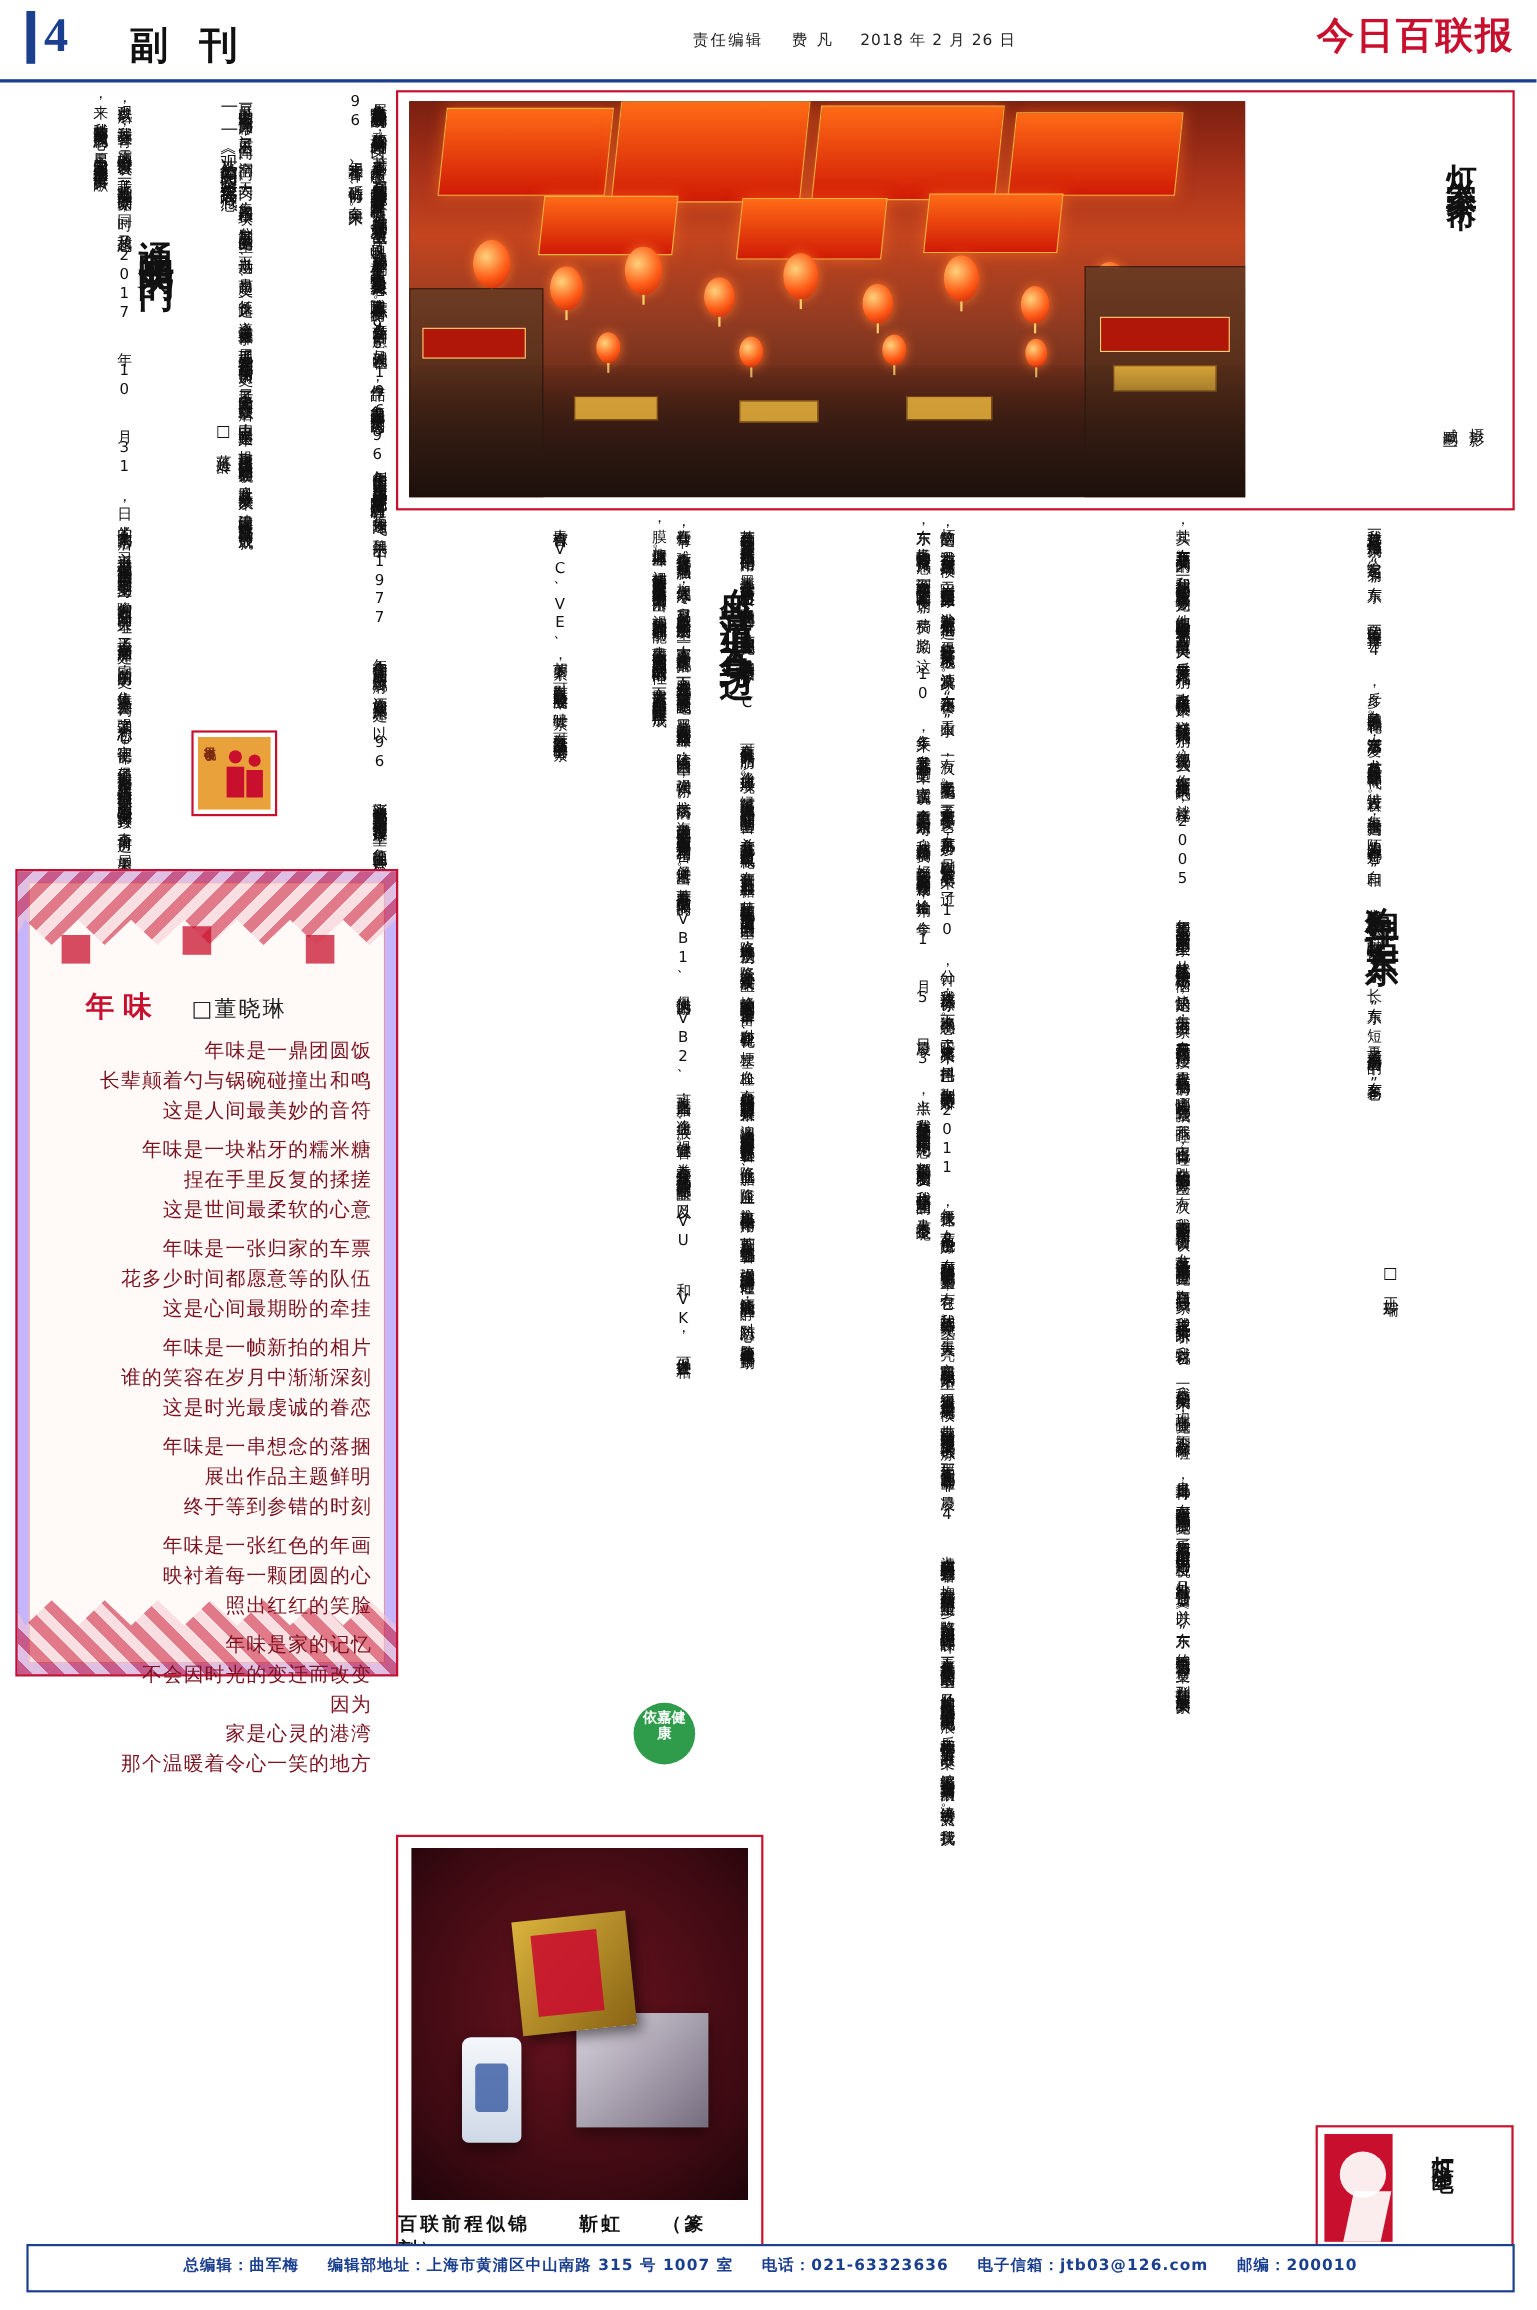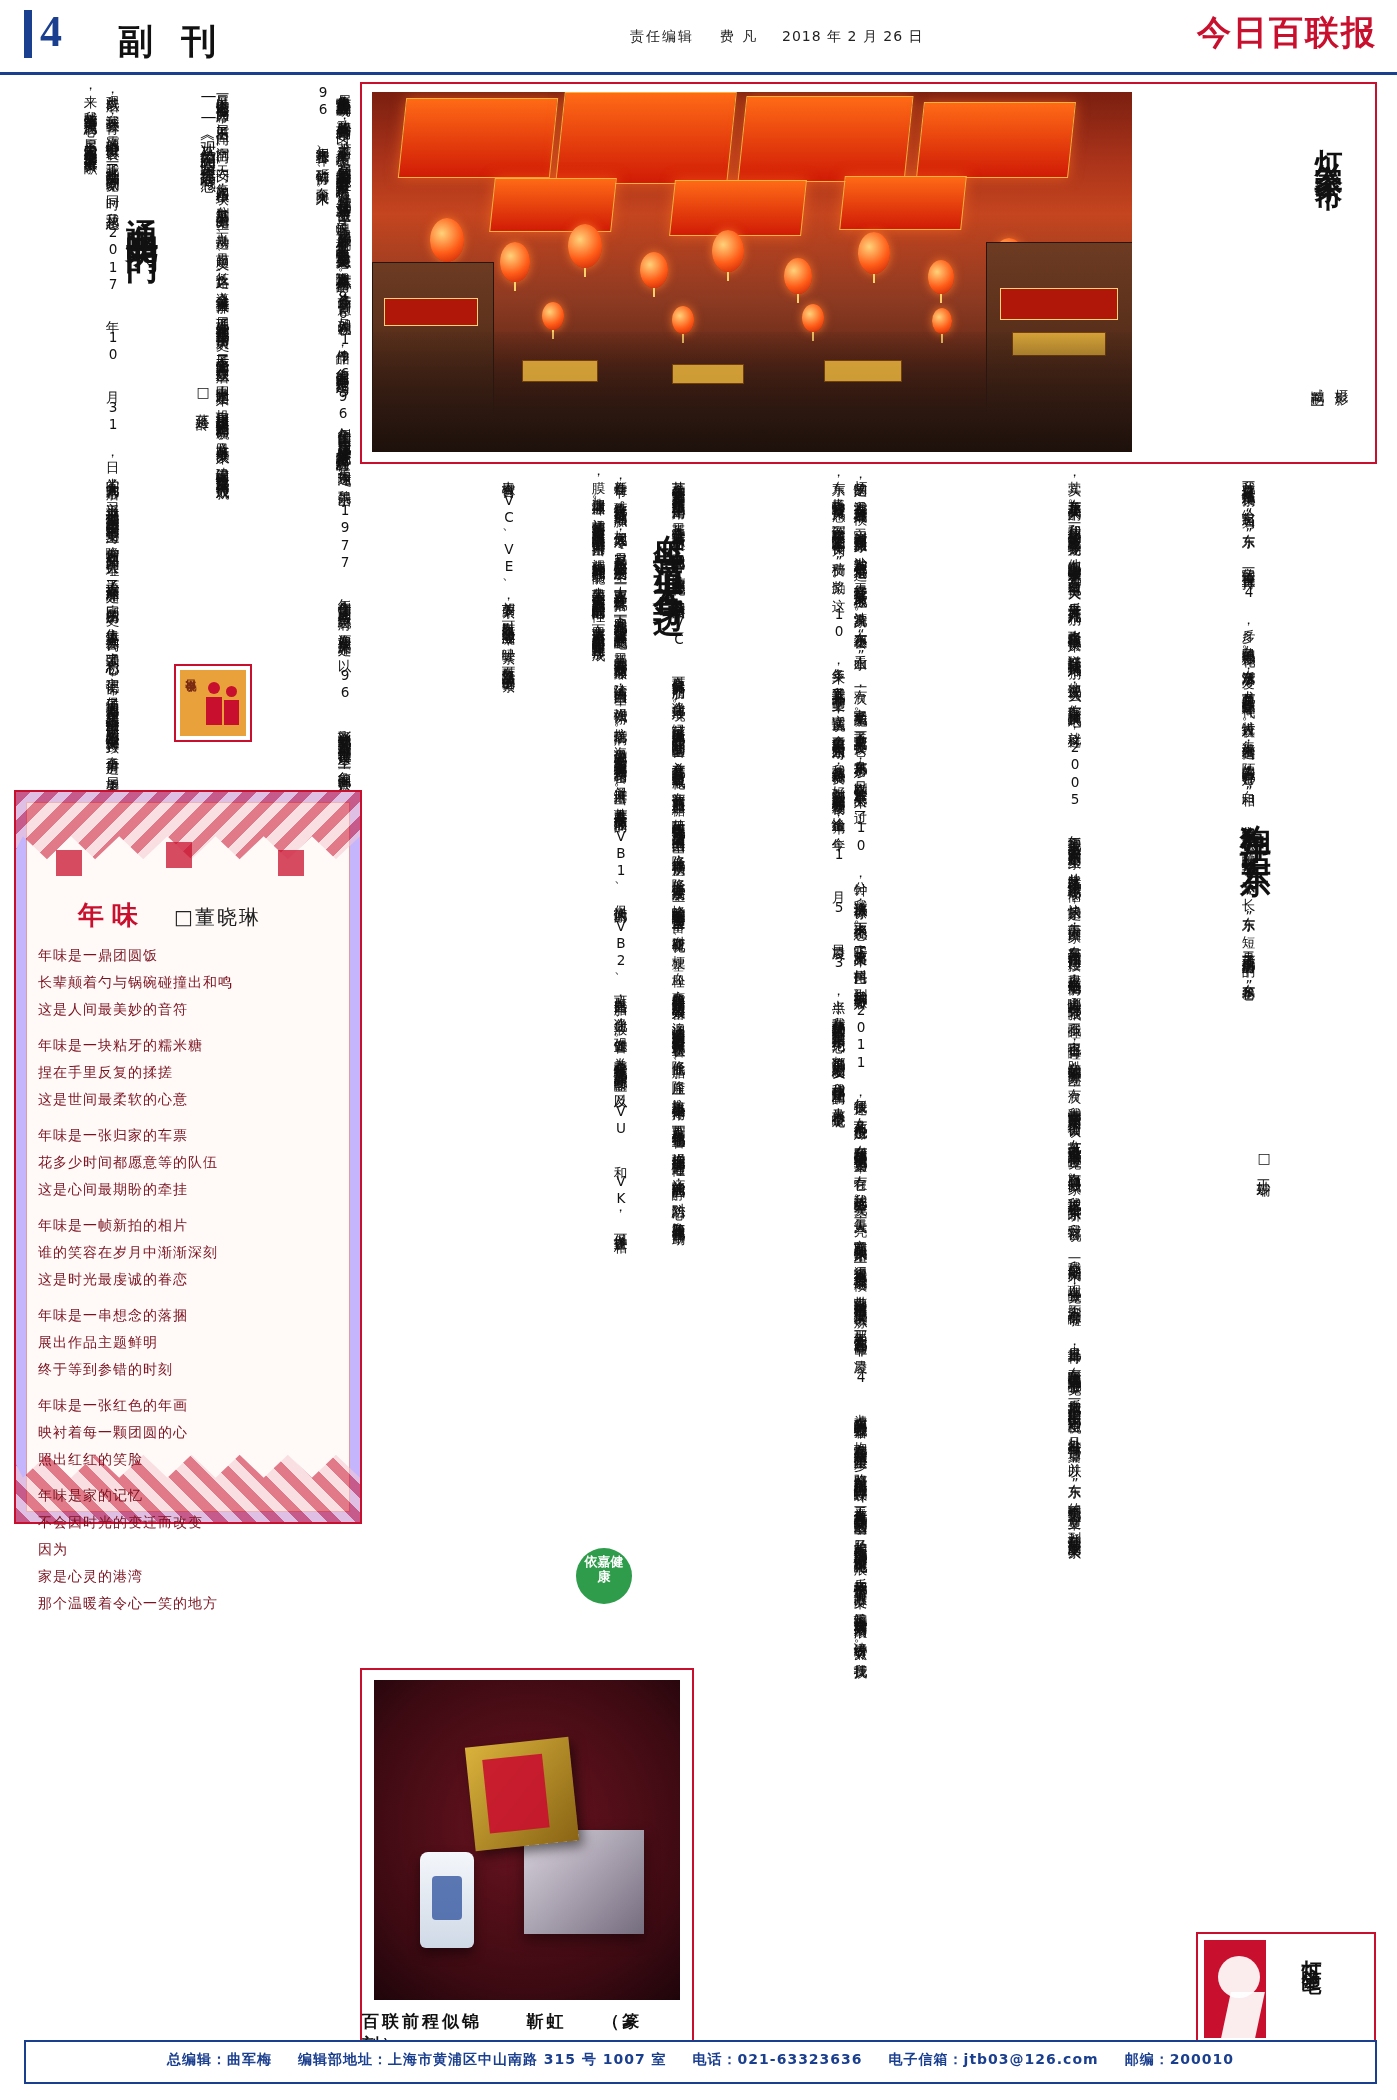--- a/index.html
+++ b/index.html
@@ -222,23 +222,23 @@
     font-size:26px;font-weight:bold;color:#c8102e;letter-spacing:8px;
     font-family:"DejaVu Sans", sans-serif;
   }
   .poem-author{
     position:absolute;left:158px;top:112px;
     font-size:20px;color:#222;letter-spacing:2px;
     font-family:"DejaVu Sans", sans-serif;
   }
   .poem-lines{
     position:absolute;left:22px;top:150px;width:300px;
-    text-align:left;
-    font-family:"DejaVu Sans", sans-serif;
-    font-size:14px;line-height:27px;color:#7a1320;letter-spacing:1px;
+    text-align:right;
+    font-family:"DejaVu Sans", sans-serif;
+    font-size:18px;line-height:27px;color:#7a1320;letter-spacing:1px;
   }
   .poem-lines div{white-space:nowrap;}
   .poem-lines .sp{height:9px;}
   .seal-sq{
     position:absolute;width:26px;height:26px;background:#c8102e;opacity:.75;
   }
 
   
   #sealphoto{
     position:absolute;left:360px;top:1668px;width:330px;height:392px;

